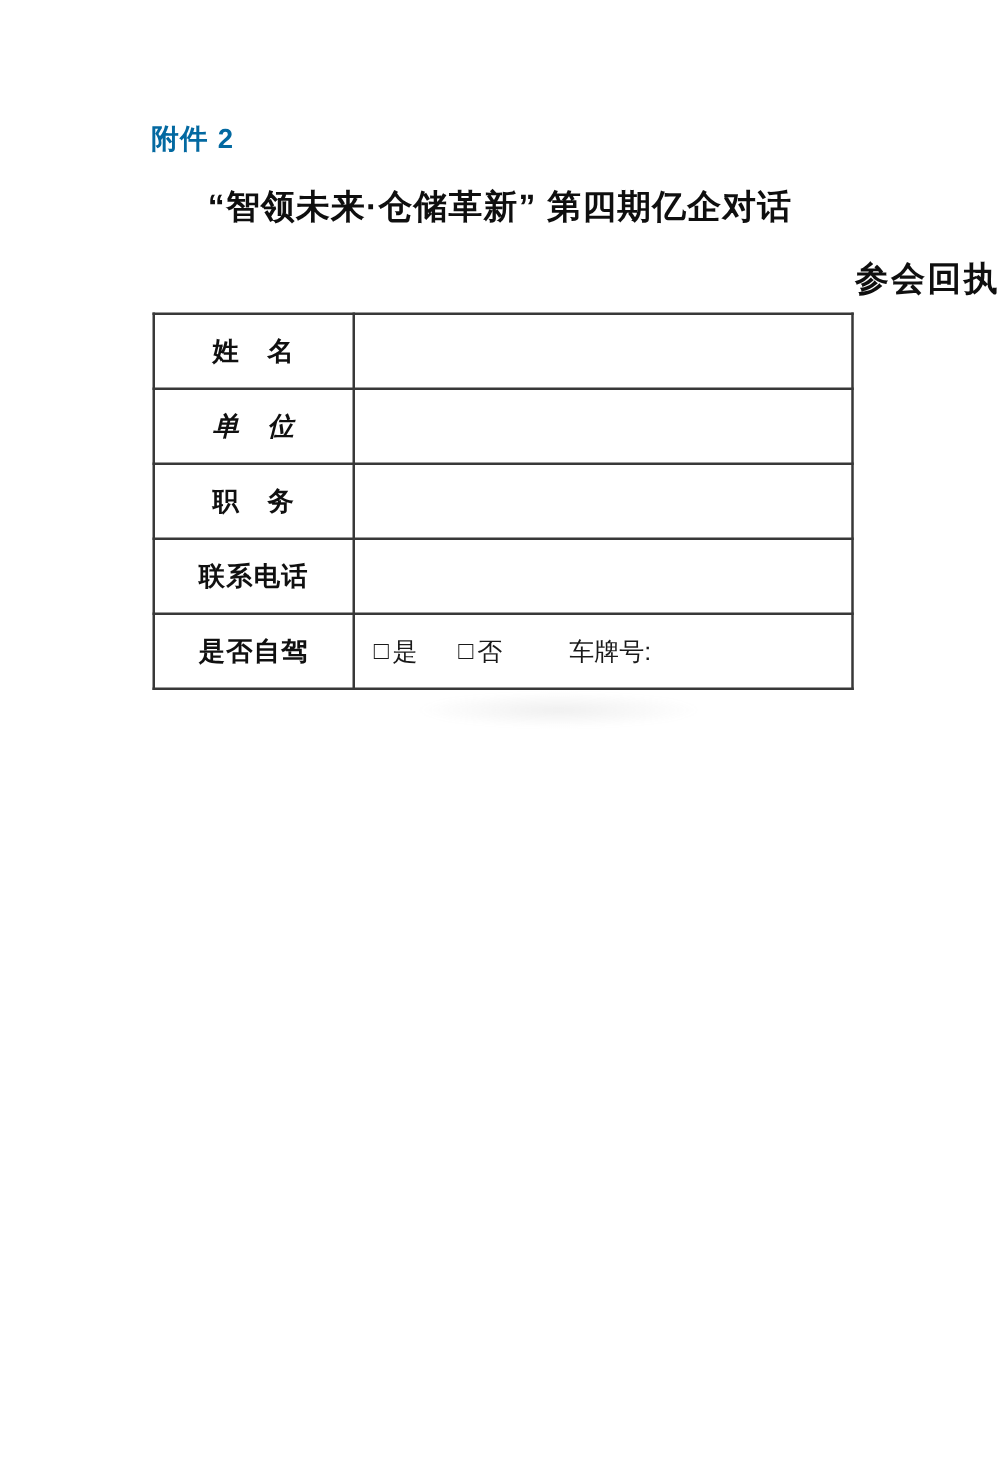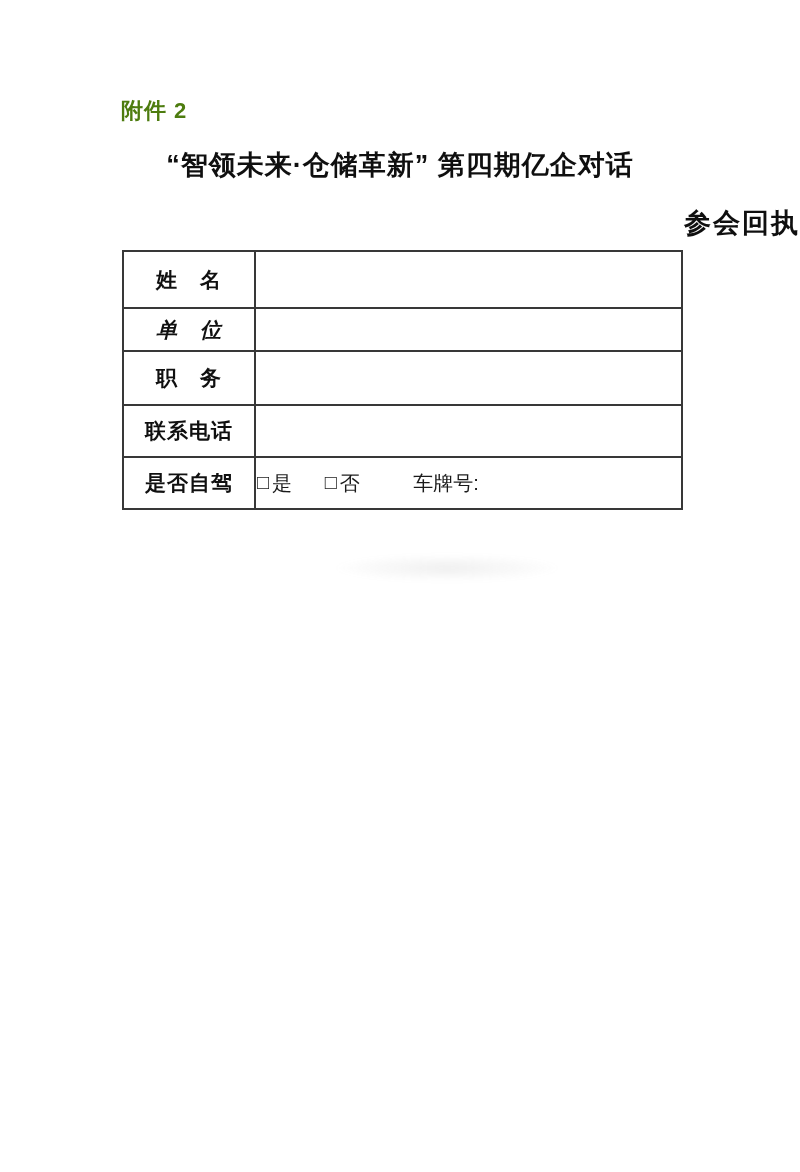--- a/index.html
+++ b/index.html
@@ -16,21 +16,21 @@
     color: #141414;
     overflow: hidden;
   }
   .attachment-label {
     position: absolute;
     left: 121px;
     top: 96px;
     font-size: 22px;
     font-weight: 600;
     letter-spacing: 1px;
-    color: #4d7c0f;
+    color: #0369a1;
   }
   .doc-title {
     position: absolute;
     left: 0;
     top: 147px;
     width: 100%;
     text-align: center;
     font-size: 27px;
     font-weight: bold;
     letter-spacing: 1px;
@@ -51,21 +51,21 @@
   table.reply-form {
     position: absolute;
     left: 122px;
     top: 250px;
     width: 561px;
     border-collapse: collapse;
     table-layout: fixed;
   }
   table.reply-form td {
     border: 2px solid #383838;
-    padding: 1px;
+    padding: 15px;
     vertical-align: middle;
   }
   td.lbl {
     width: 128px;
     text-align: center;
     font-weight: bold;
     font-size: 21px;
     letter-spacing: 1px;
     color: #101010;
   }

